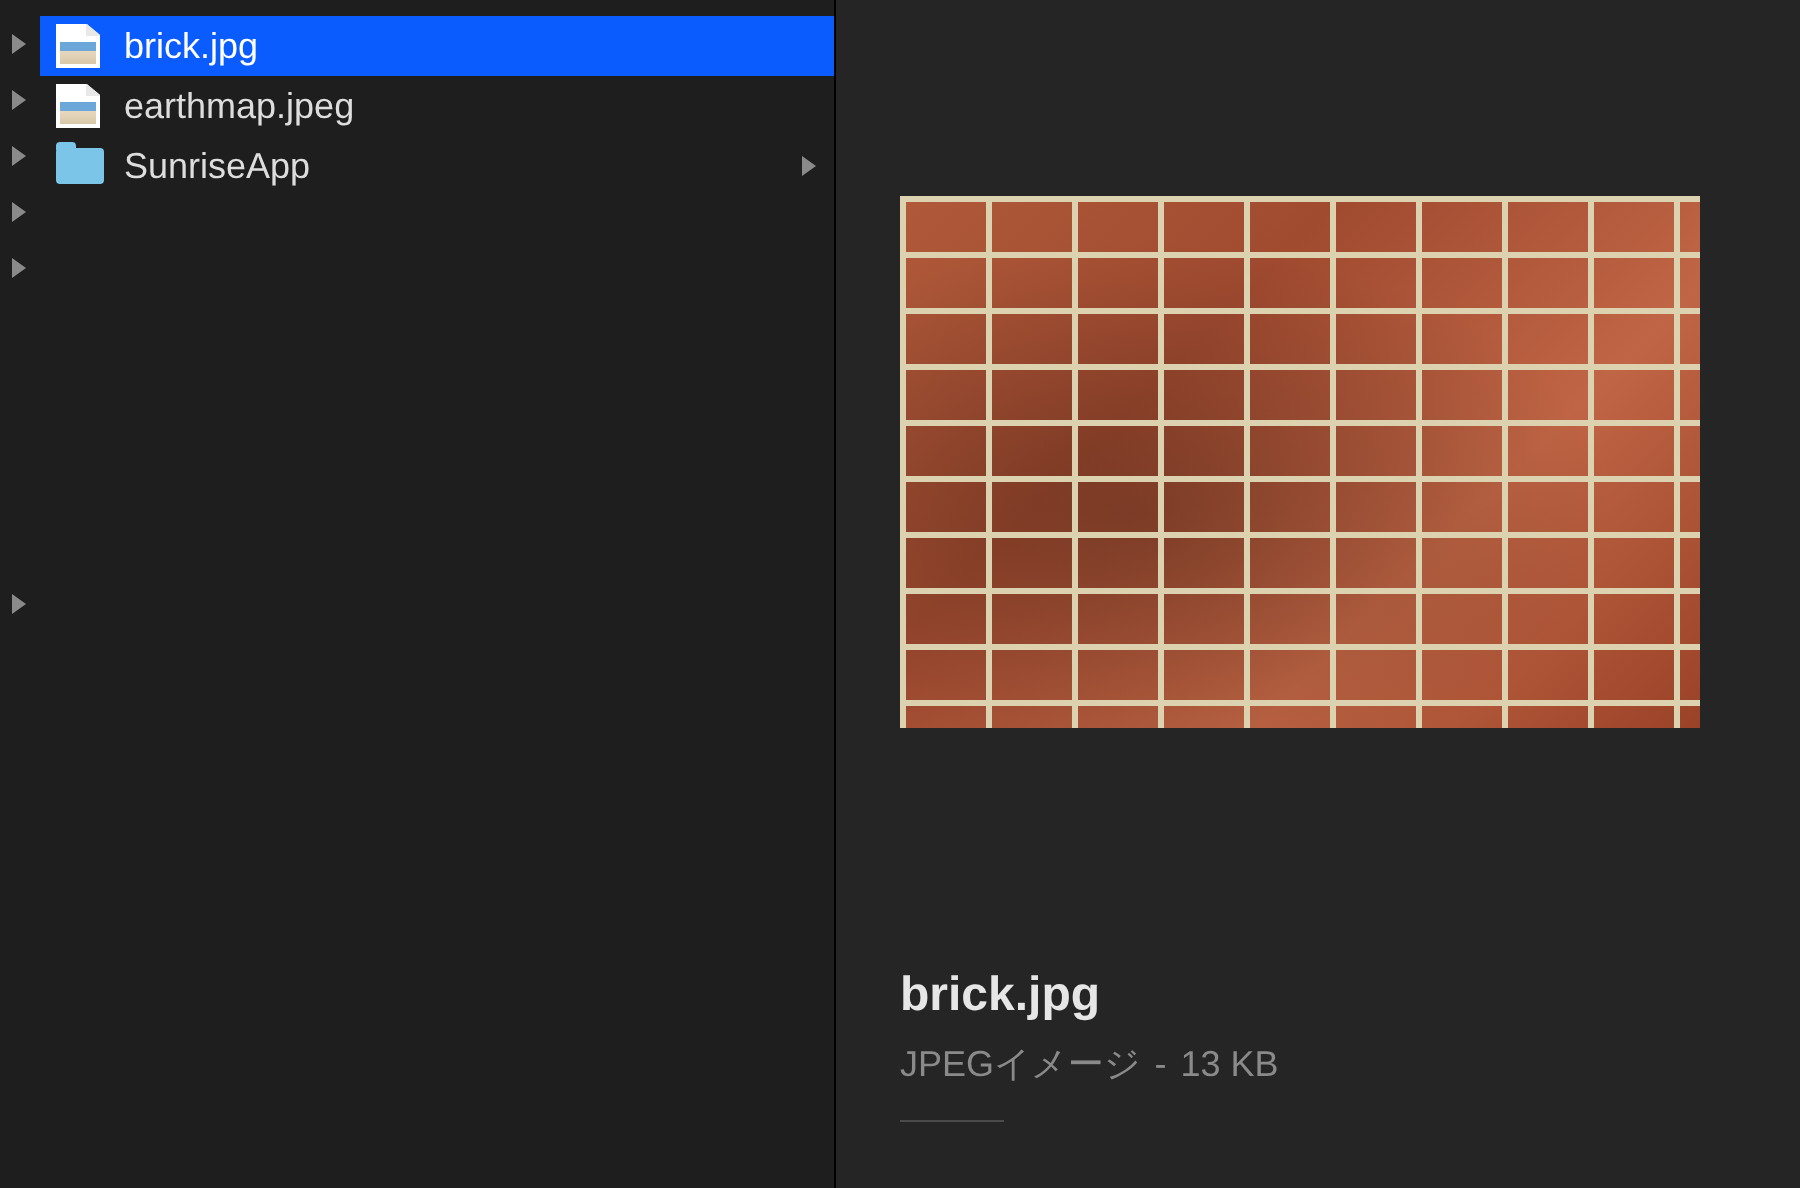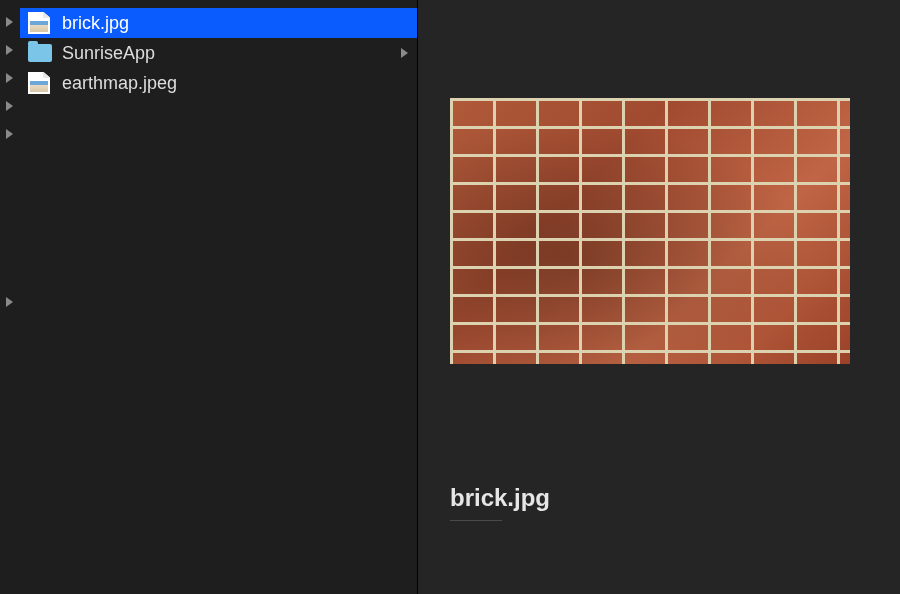--- a/index.html
+++ b/index.html
@@ -213,39 +213,40 @@
 
 <div class="file-column">
   <div class="file-row selected">
     <div class="file-icon">
       <div class="page-icon"></div>
     </div>
     <div class="file-name">brick.jpg</div>
   </div>
   <div class="file-row">
     <div class="file-icon">
+      <div class="page-icon"></div>
+    </div>
+    <div class="file-name">earthmap.jpeg</div>
+  </div>
+  <div class="file-row">
+    <div class="file-icon">
       <div class="folder-icon"></div>
     </div>
     <div class="file-name">SunriseApp</div>
     <div class="row-chevron">
       <svg width="8" height="10" viewBox="0 0 8 10">
           <path d="M0 0 L7 5 L0 10 Z" fill="#8a8a8a"></path>
         </svg>
     </div>
   </div>
-  <div class="file-row">
-    <div class="file-icon">
-      <div class="page-icon"></div>
-    </div>
-    <div class="file-name">earthmap.jpeg</div>
-  </div>
 </div>
 
 <div class="preview-panel">
   <div class="preview-spacer-top"></div>
   <div class="preview-image-wrap">
     <div class="brick-wall"></div>
   </div>
   <div class="preview-title-wrap">
     <div class="preview-title">brick.jpg</div>
+    <div class="preview-subtitle"><span>JPEGイメージ</span><span class="subtitle-sep"> - </span><span>13 KB</span></div>
     <div class="preview-divider"></div>
   </div>
 </div>
 
 </body></html>

